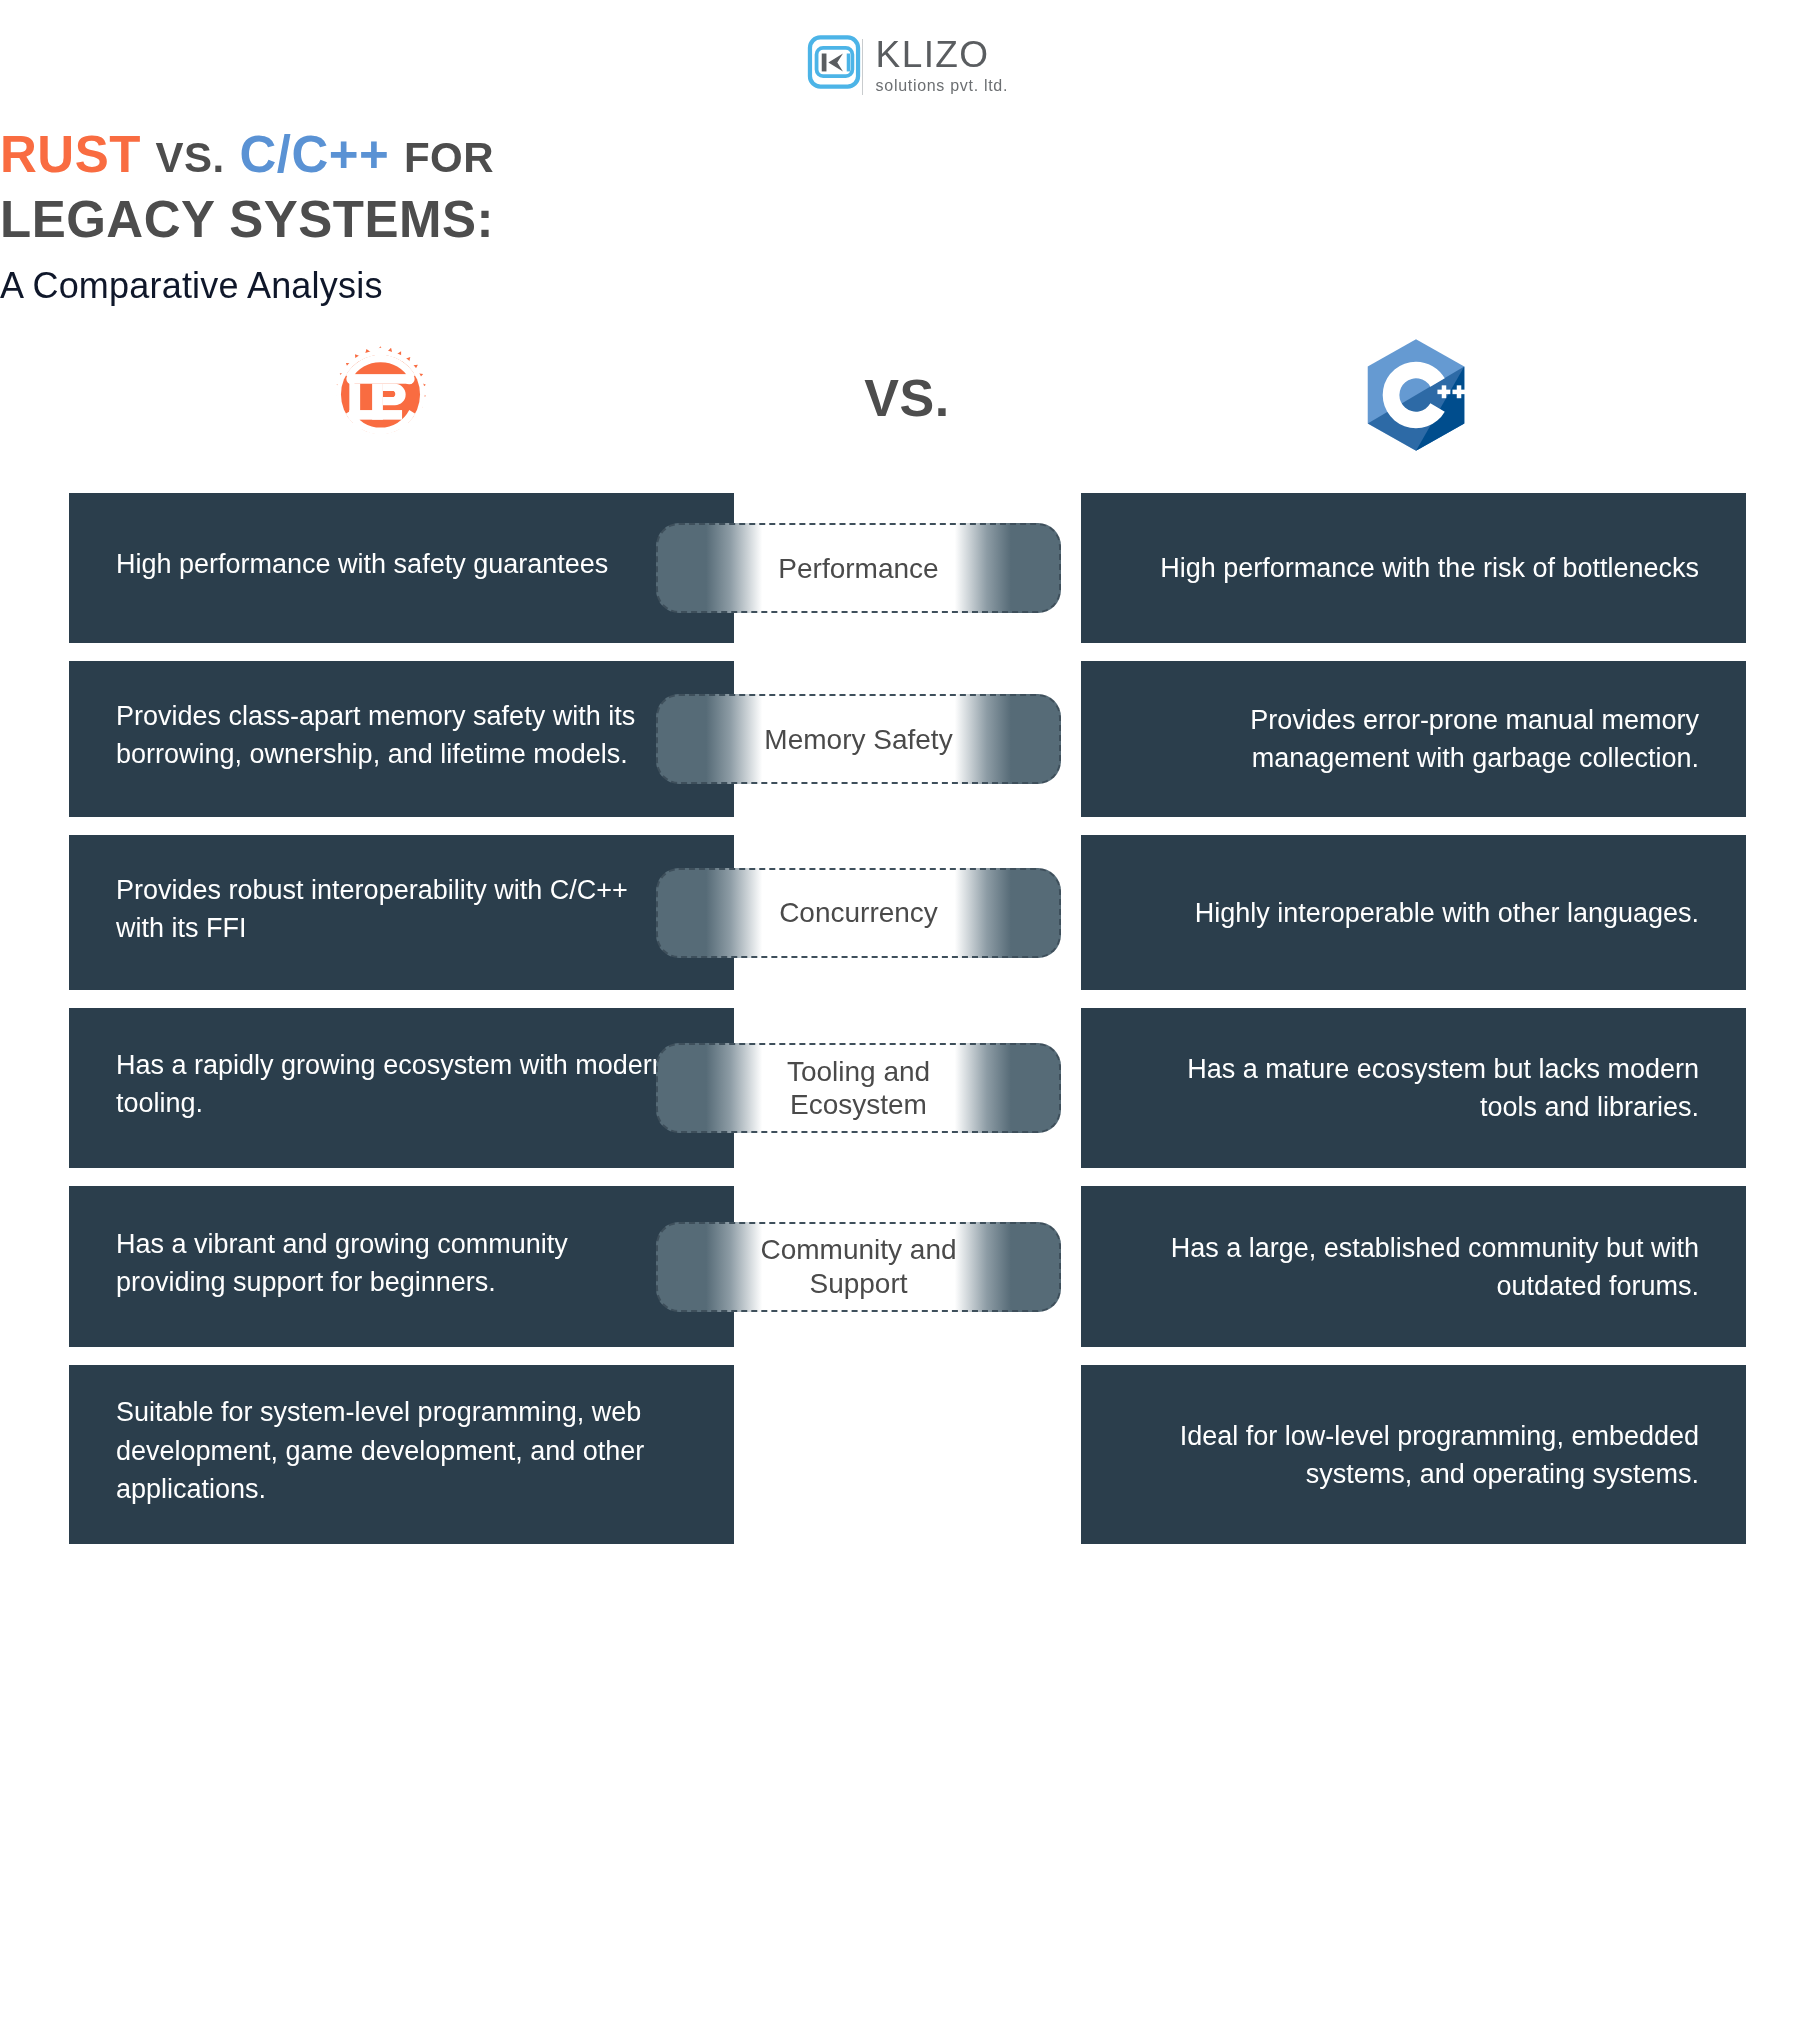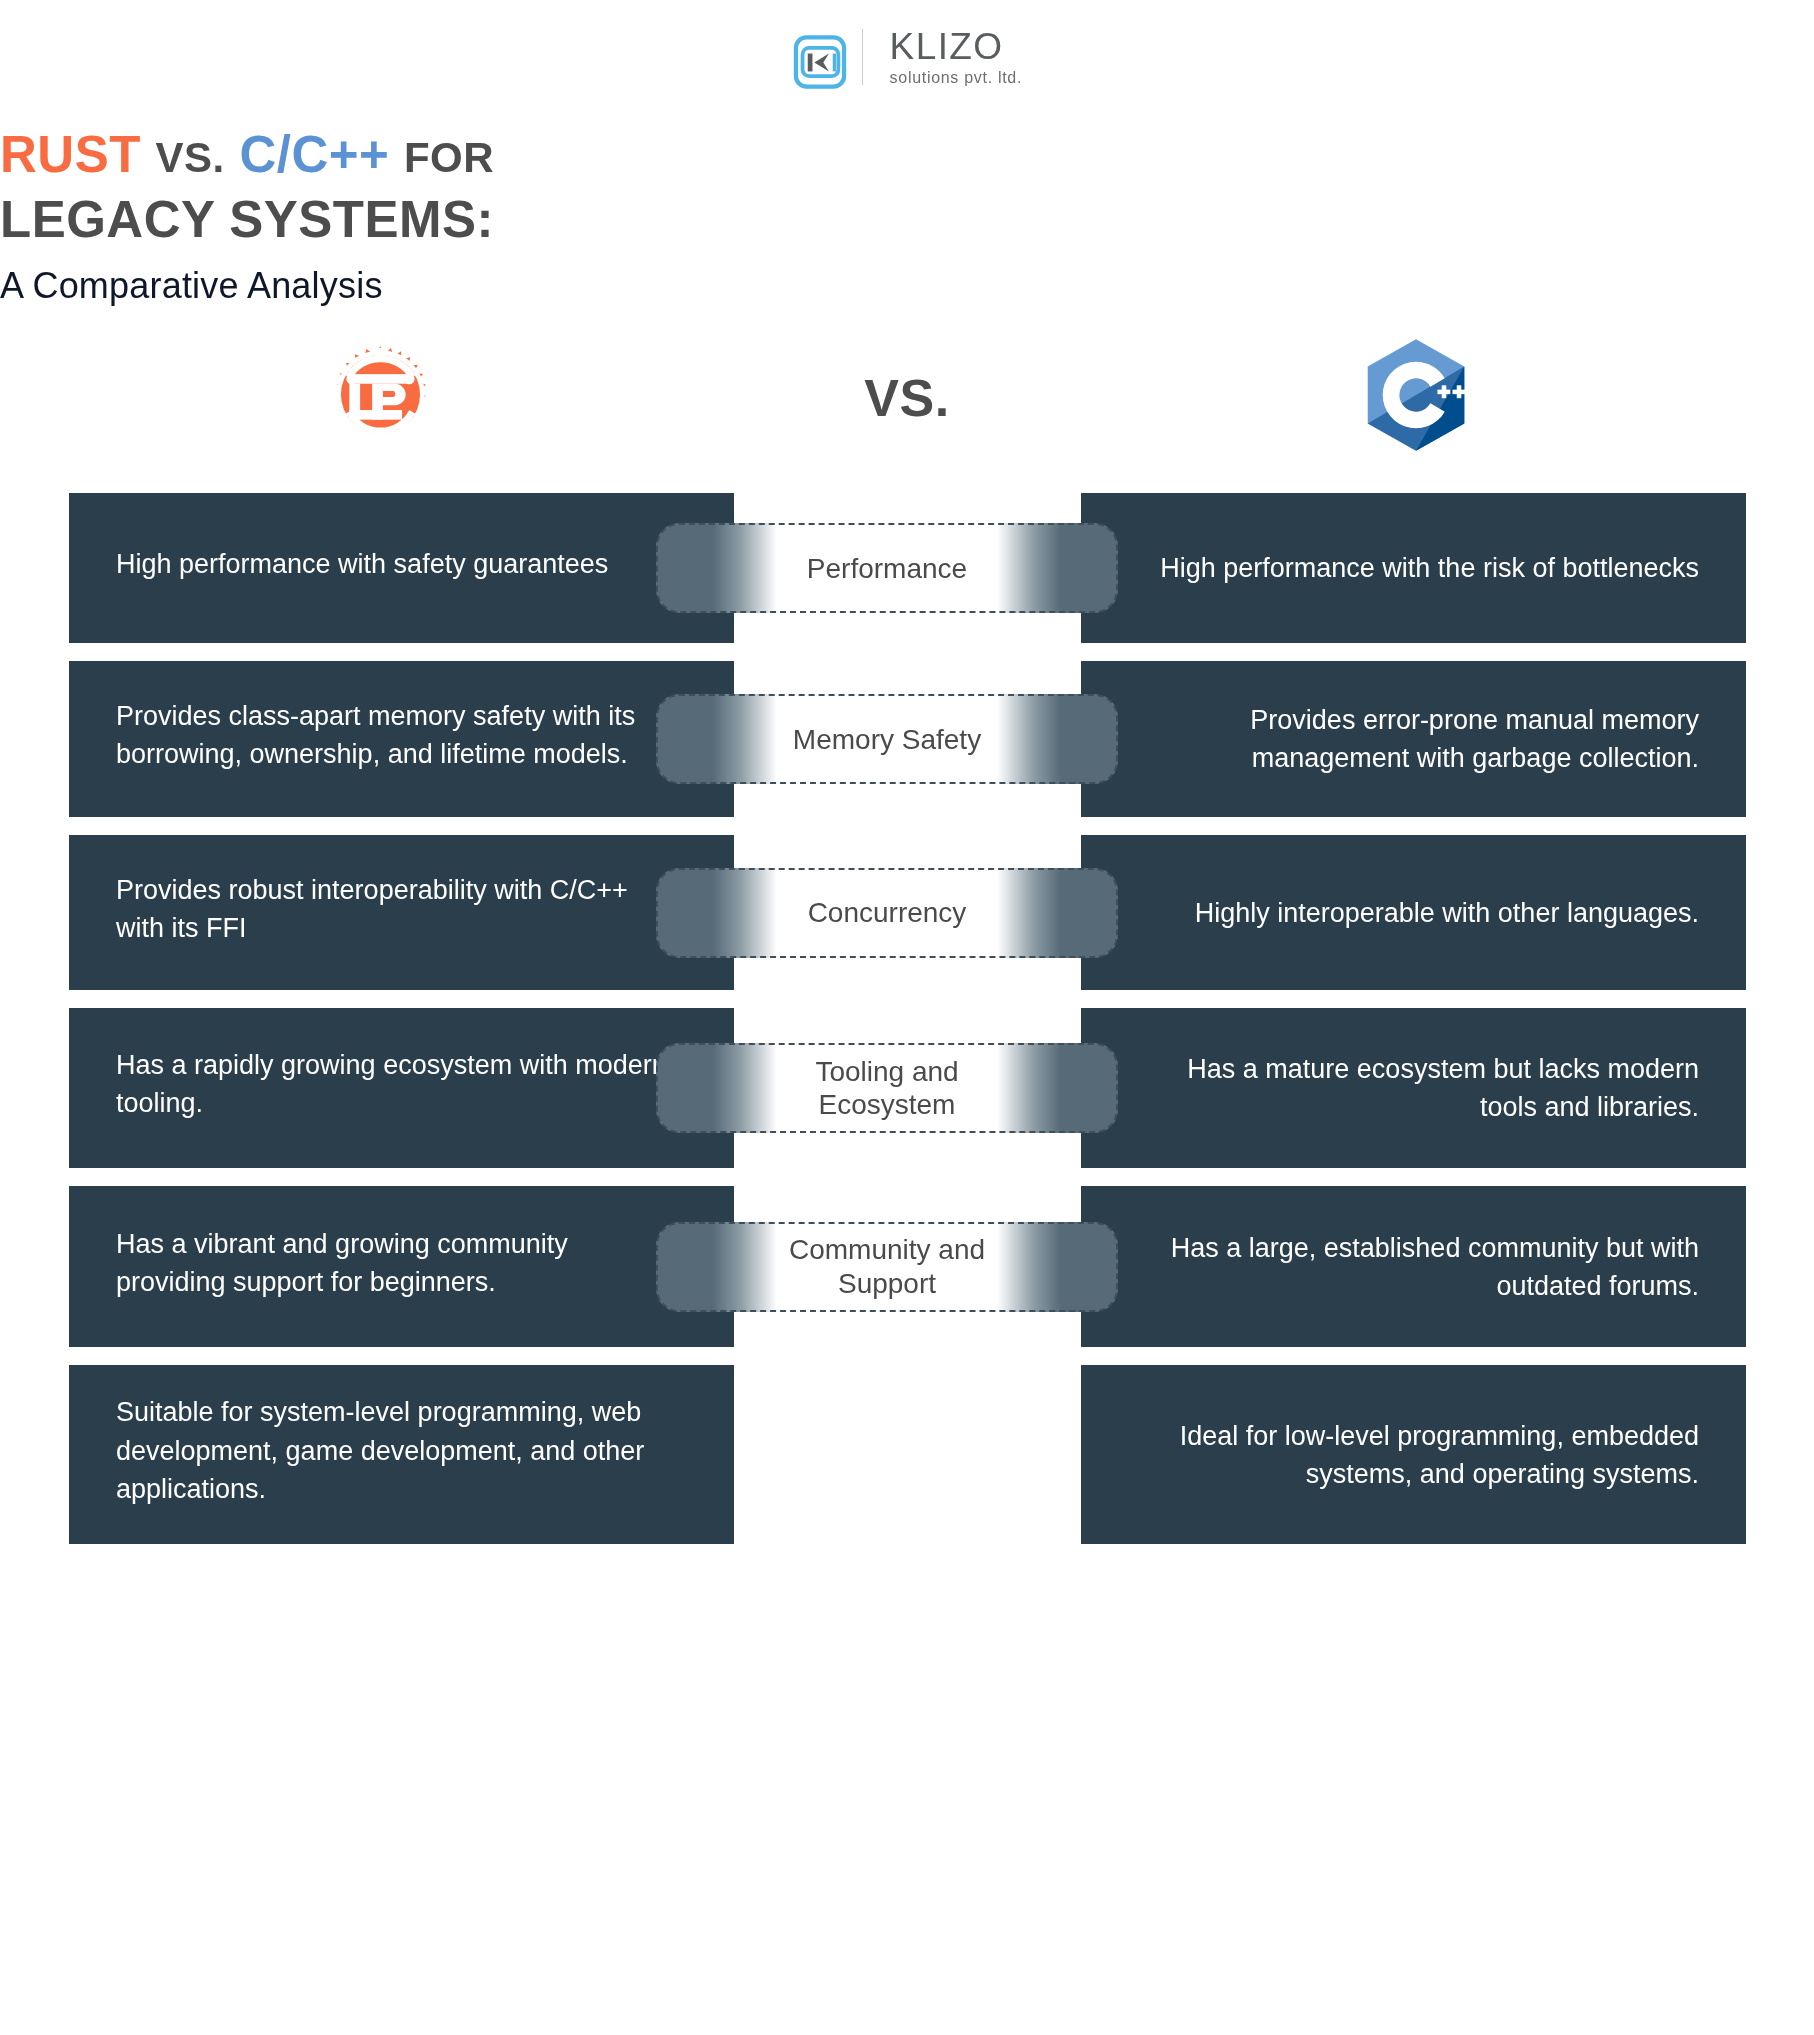--- a/index.html
+++ b/index.html
@@ -18,22 +18,21 @@
   
   .brand-bar {
     width: 100%;
     padding-top: 29px;
     display: flex;
     justify-content: center;
     align-items: center;
   }
   .brand-lockup {
     display: flex;
-    align-items: flex-start;
-    gap: 14px;
+    align-items: flex-end;
   }
   .brand-mark { width: 56px; height: 66px; display: block; }
   .brand-divider {
     width: 1.4px;
     height: 56px;
     background: #c9ccce;
   }
   .brand-words {
     display: flex;
     flex-direction: column;
@@ -141,21 +140,21 @@
     width: 665px;
     padding: 28px 47px 28px 57px;
     justify-content: flex-end;
     text-align: right;
   }
 
   
   .center-tab {
     position: absolute;
     left: 656px;
-    width: 462px;
+    width: 405px;
     top: 50%;
     transform: translateY(-50%);
     height: 90px;
     border: 2.4px dashed #3e4f5b;
     border-radius: 23px;
     box-sizing: border-box;
     background:
       linear-gradient(to right,
         #566b77 0%,
         #566b77 12%,

